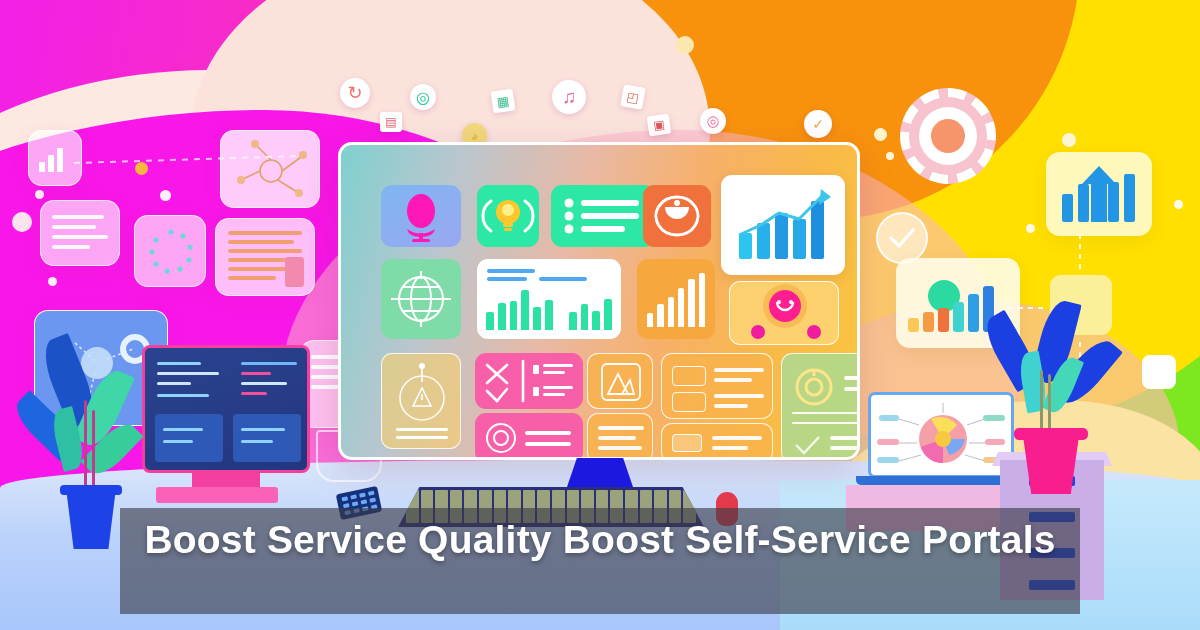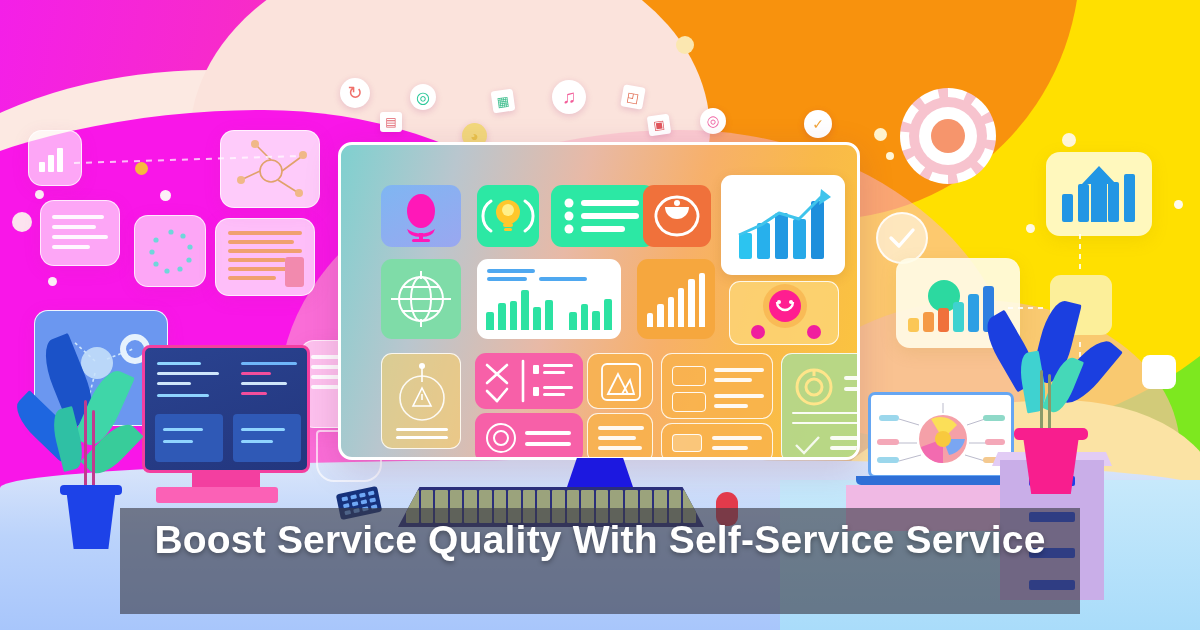--- a/index.html
+++ b/index.html
@@ -752,16 +752,16 @@
         <i></i>
         <i></i>
         <i></i>
         <i></i>
     </div>
   </div>
 
   <div class="mouse"></div>
 
   <div class="band">
-    <h1>Boost Service Quality With Self-Service Service</h1>
+    <h1>Boost Service Quality Boost Self-Service Portals</h1>
   </div>
 
 </div>
 
 </body></html>

